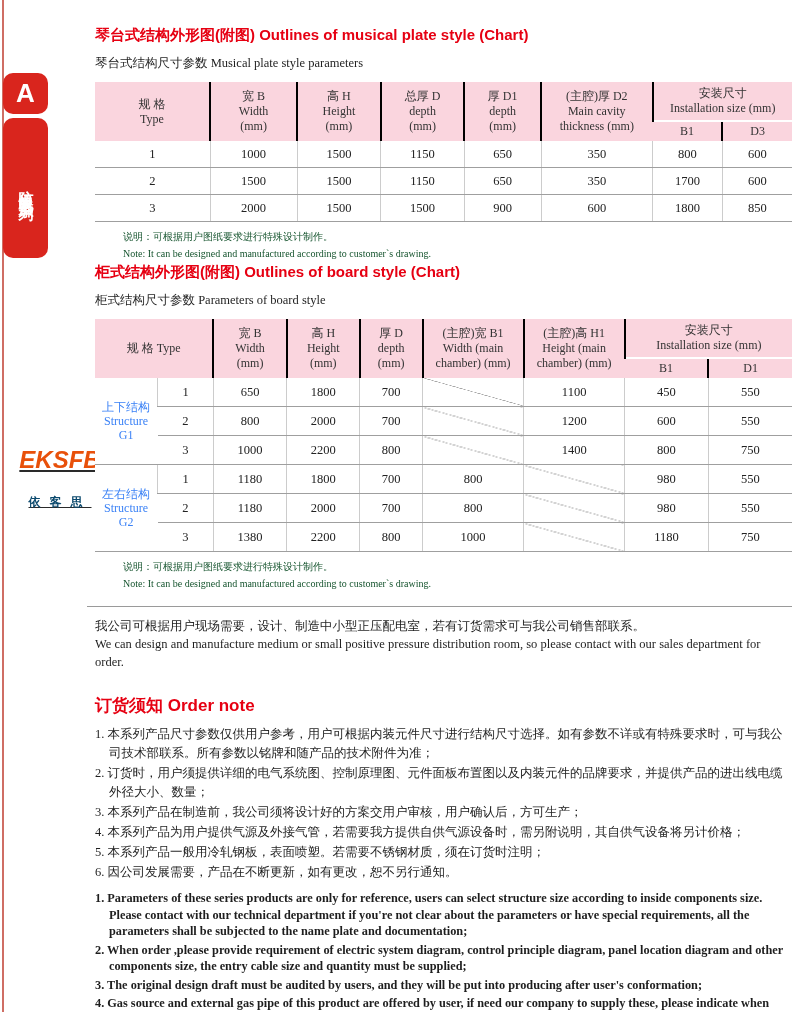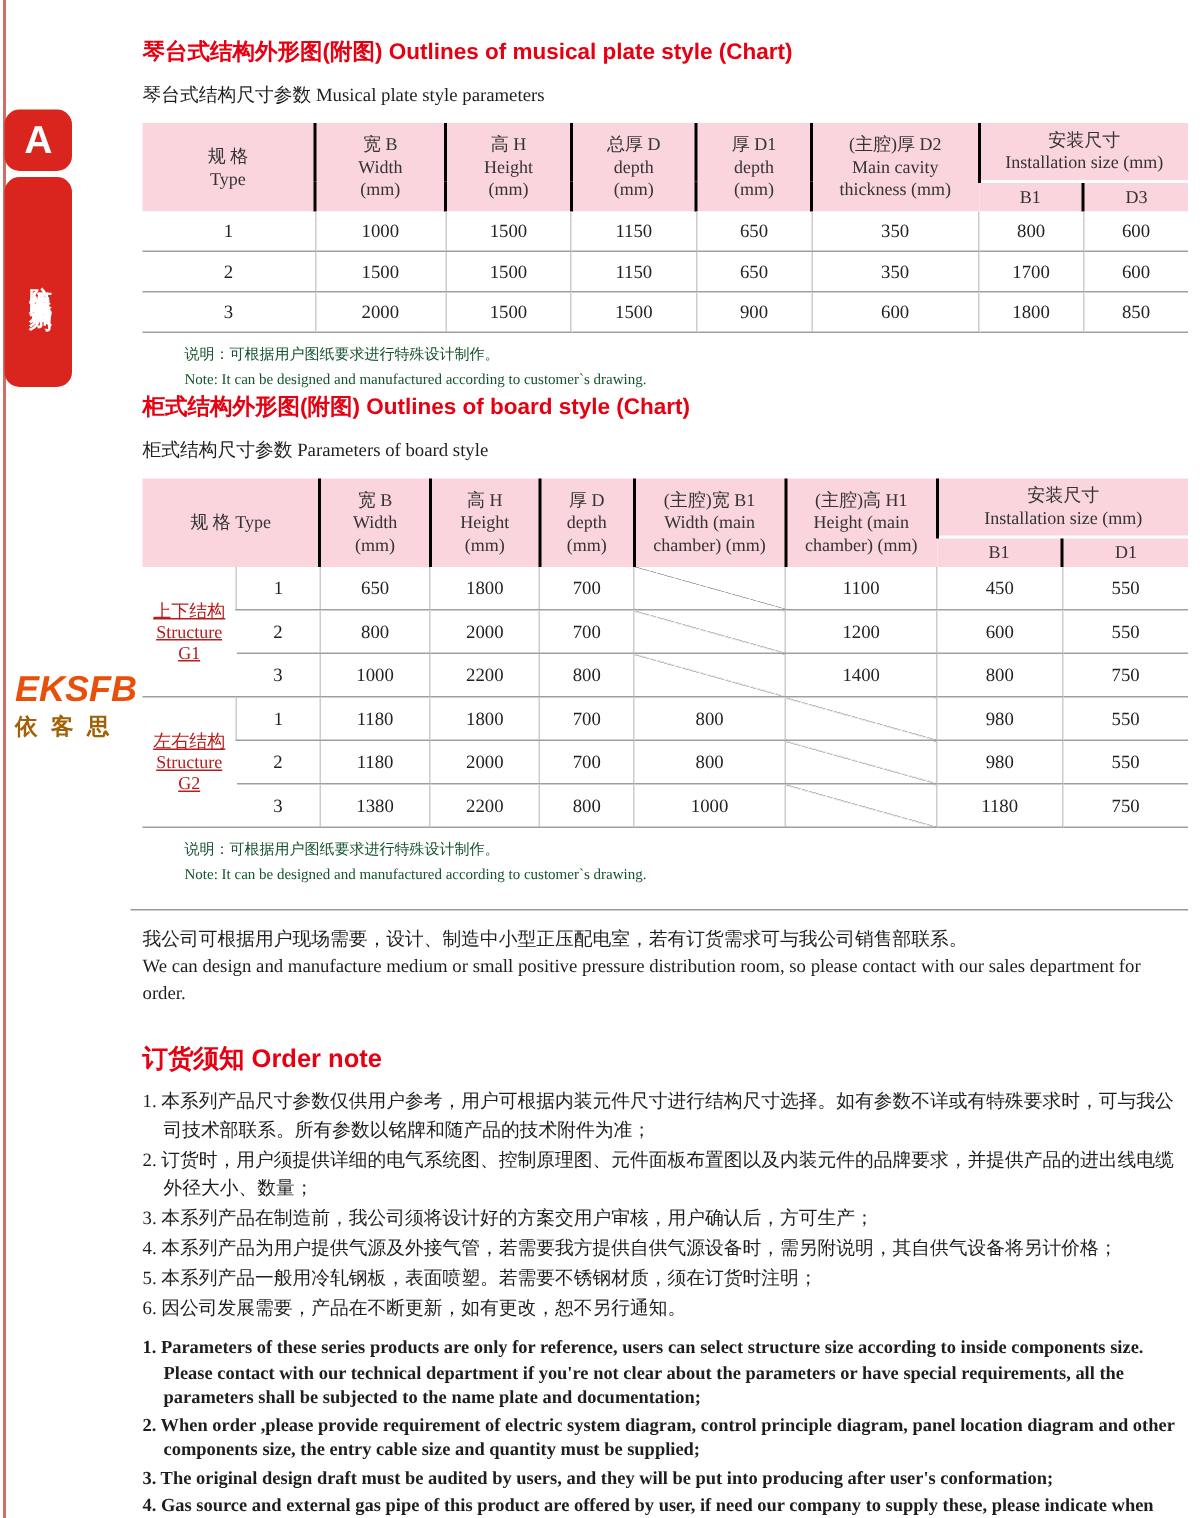--- a/index.html
+++ b/index.html
@@ -12,45 +12,45 @@
   
   .tab-a{position:absolute;left:3px;top:73px;width:45px;height:41px;background:#d9251d;
          border-radius:10px;display:flex;align-items:center;justify-content:center;
          color:#fff;font-family:"Liberation Sans",sans-serif;font-weight:bold;font-size:26px;}
   .tab-series{position:absolute;left:3px;top:118px;width:45px;height:140px;background:#d9251d;
          border-radius:10px;display:flex;align-items:center;justify-content:center;}
   .tab-series span{writing-mode:vertical-rl;color:#fff;font-family:"Liberation Sans",sans-serif;
          font-size:15px;font-weight:bold;letter-spacing:3px;}
 
   
-  .logo{position:absolute;left:10px;top:448px;width:100px;text-align:left;}
+  .logo{position:absolute;left:10px;top:448px;width:100px;text-align:center;text-decoration:underline;}
   .logo .en{font-family:"Liberation Sans",sans-serif;font-weight:bold;font-style:italic;
             font-size:24px;color:#e8500a;letter-spacing:0px;line-height:24px;}
-  .logo .cn{font-family:"Liberation Sans",sans-serif;font-weight:bold;font-size:15px;color:#a16207;
-            letter-spacing:9px;line-height:22px;margin-top:2px;white-space:nowrap;}
+  .logo .cn{font-family:"Liberation Sans",sans-serif;font-weight:bold;font-size:12px;color:#0c4a6e;
+            letter-spacing:9px;line-height:22px;margin-top:19px;white-space:nowrap;}
 
   .content{position:absolute;left:95px;top:16px;width:697px;}
   .pad-top{height:9px;}
 
   h1.sec{font-family:"Liberation Sans",sans-serif;font-weight:bold;font-size:15px;
          color:#e60012;margin:0;line-height:20px;}
   .subtitle{font-size:12.5px;color:#1e1e1e;margin-top:10px;line-height:16px;}
 
   table{border-collapse:collapse;width:100%;table-layout:fixed;}
   thead th{background:#fad5de;font-weight:normal;font-size:12px;color:#333;
            white-space:pre-line;line-height:15px;padding:4px 1px;vertical-align:middle;
            border-left:2px solid #000000;}
   thead th:first-child{border-left:none;}
   thead tr.sub th{border-top:2px solid #fff;padding:2px 1px;}
   tbody td{border-bottom:1px solid #9f9f9f;border-left:1px solid #cccccc;
            text-align:center;font-size:12.5px;color:#222;background:#fff;}
   tbody td:first-child{border-left:none;}
   .t1 tbody td{height:24px;}
   .t2 tbody td{height:26px;}
-  td.group{font-size:12px;line-height:14px;white-space:pre-line;color:#b91c1c;text-decoration:underline;}
+  td.group{font-size:12px;line-height:14px;white-space:pre-line;color:#3b82f6;}
   td.slash{background-image:linear-gradient(to right top,transparent 49.5%,#a9a9a9 49.5%,#a9a9a9 50.6%,transparent 50.6%);}
 
   .tbl-note{margin:6px 0 0 28px;font-size:10px;line-height:17px;color:#14532d;}
 
   .mt-table{margin-top:11px;}
   .gap-sec{margin-top:25px;}
 
   hr.div{border:none;border-top:1px solid #9a9a9a;margin:14px 0 0 -8px;width:705px;}
 
   .para{margin-top:10px;font-size:12.5px;line-height:18px;color:#1e1e1e;}

